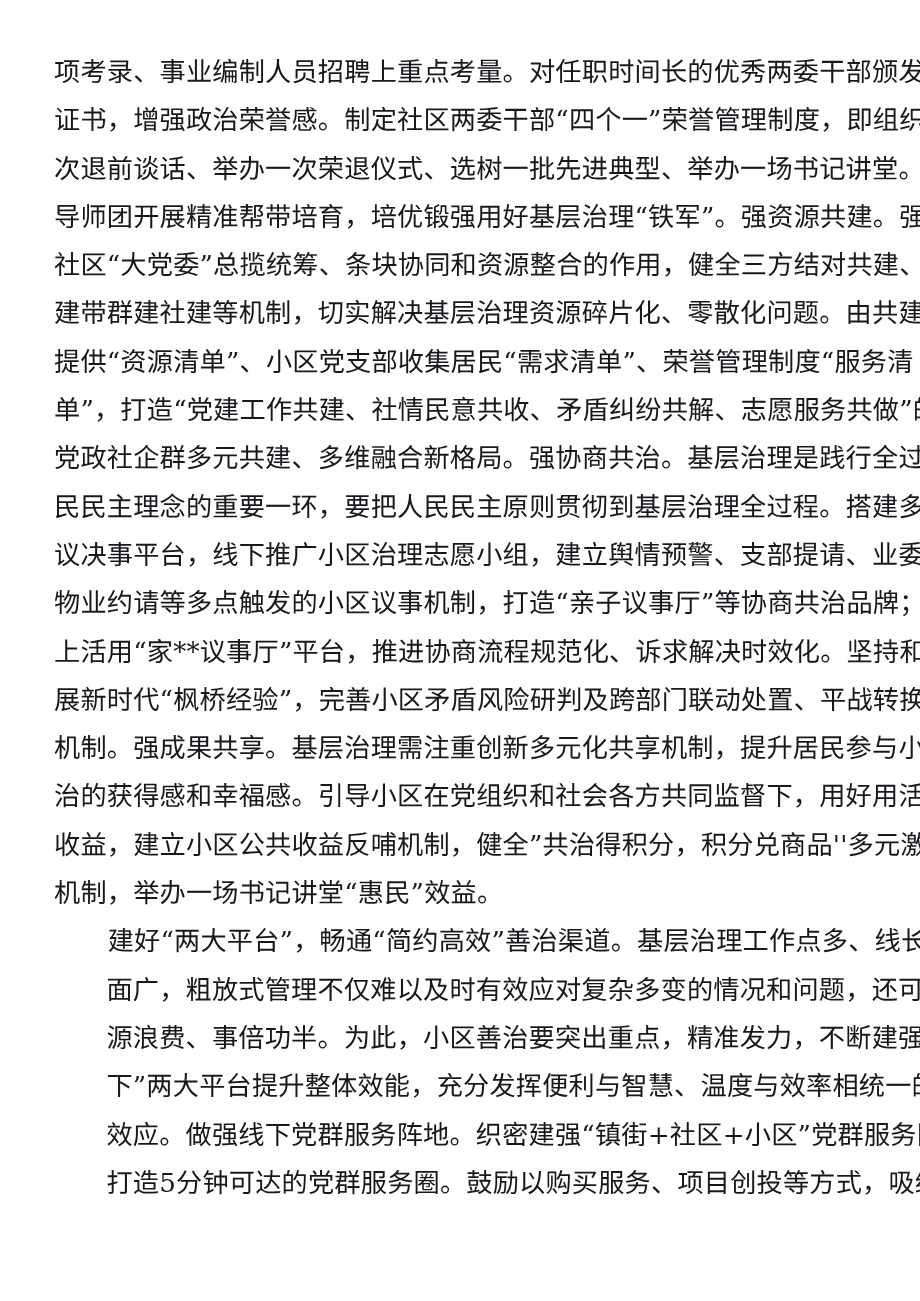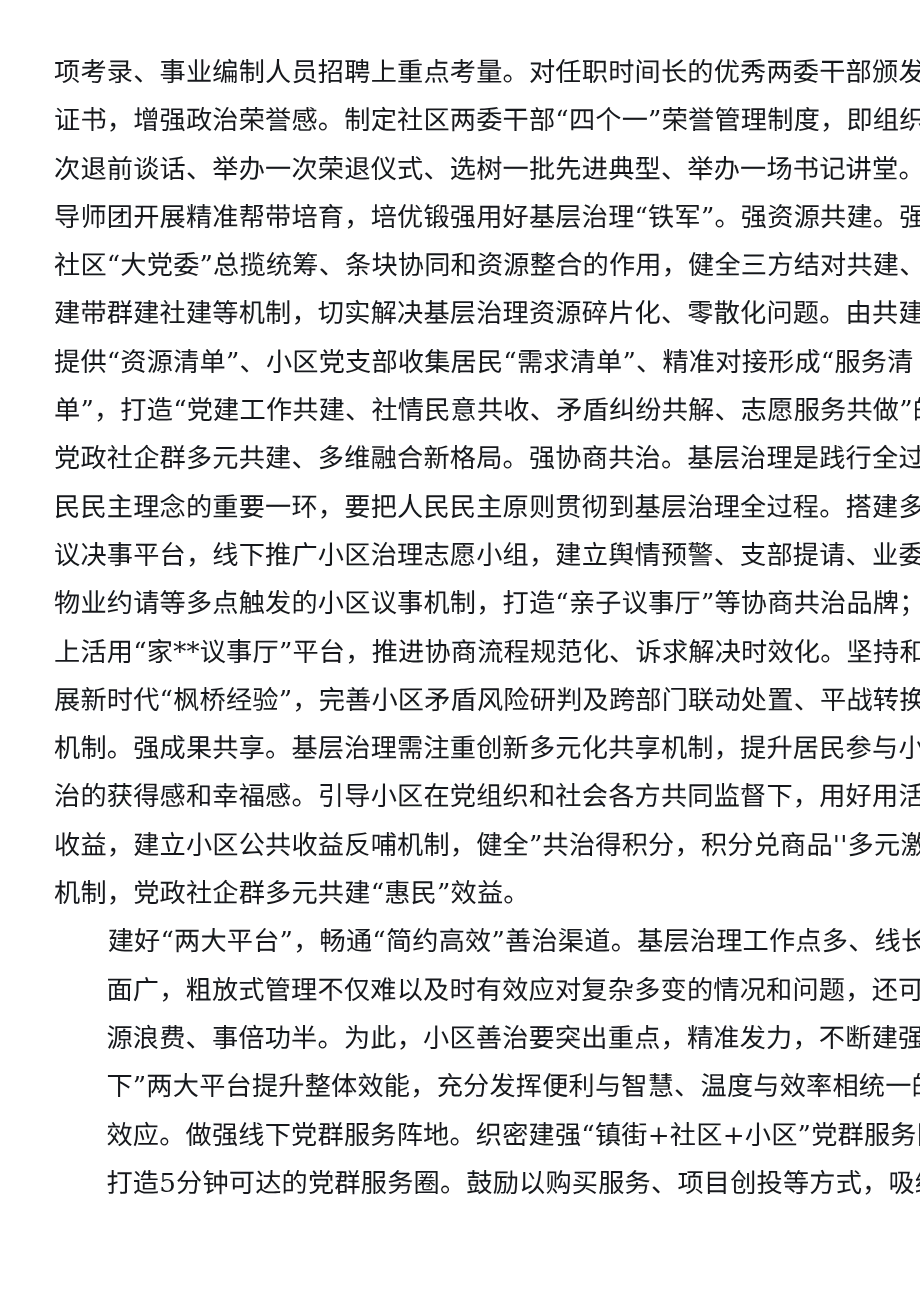--- a/index.html
+++ b/index.html
@@ -71,32 +71,32 @@
 
   <div id="doc-body">
 
     <div class="para" id="p1">
         <span class="jline">项考录、事业编制人员招聘上重点考量。对任职时间长的优秀两委干部颁发纪念</span>
         <span class="jline">证书，增强政治荣誉感。制定社区两委干部“四个一”荣誉管理制度，即组织一</span>
         <span class="jline">次退前谈话、举办一次荣退仪式、选树一批先进典型、举办一场书记讲堂。组建</span>
         <span class="jline">导师团开展精准帮带培育，培优锻强用好基层治理“铁军”。强资源共建。强化</span>
         <span class="jline">社区“大党委”总揽统筹、条块协同和资源整合的作用，健全三方结对共建、党</span>
         <span class="jline">建带群建社建等机制，切实解决基层治理资源碎片化、零散化问题。由共建单位</span>
-        <span class="jline">提供“资源清单”、小区党支部收集居民“需求清单”、精准对接形成“服务清</span>
+        <span class="jline">提供“资源清单”、小区党支部收集居民“需求清单”、荣誉管理制度“服务清</span>
         <span class="jline">单”，打造“党建工作共建、社情民意共收、矛盾纠纷共解、志愿服务共做”的</span>
         <span class="jline">党政社企群多元共建、多维融合新格局。强协商共治。基层治理是践行全过程人</span>
         <span class="jline">民民主理念的重要一环，要把人民民主原则贯彻到基层治理全过程。搭建多元化</span>
         <span class="jline">议决事平台，线下推广小区治理志愿小组，建立舆情预警、支部提请、业委召请、</span>
         <span class="jline">物业约请等多点触发的小区议事机制，打造“亲子议事厅”等协商共治品牌；线</span>
         <span class="jline">上活用“家**议事厅”平台，推进协商流程规范化、诉求解决时效化。坚持和发</span>
         <span class="jline">展新时代“枫桥经验”，完善小区矛盾风险研判及跨部门联动处置、平战转换等</span>
         <span class="jline">机制。强成果共享。基层治理需注重创新多元化共享机制，提升居民参与小区共</span>
         <span class="jline">治的获得感和幸福感。引导小区在党组织和社会各方共同监督下，用好用活公共</span>
         <span class="jline">收益，建立小区公共收益反哺机制，健全”共治得积分，积分兑商品''多元激励</span>
-        <span class="jline last">机制，党政社企群多元共建“惠民”效益。</span>
+        <span class="jline last">机制，举办一场书记讲堂“惠民”效益。</span>
       </div>
 
     <div class="para indent" id="p2">
         <span class="jline first-indent">建好“两大平台”，畅通“简约高效”善治渠道。基层治理工作点多、线长、</span>
         <span class="jline">面广，粗放式管理不仅难以及时有效应对复杂多变的情况和问题，还可能导致资</span>
         <span class="jline">源浪费、事倍功半。为此，小区善治要突出重点，精准发力，不断建强“线上+线</span>
         <span class="jline">下”两大平台提升整体效能，充分发挥便利与智慧、温度与效率相统一的“双擎”</span>
         <span class="jline">效应。做强线下党群服务阵地。织密建强“镇街+社区+小区”党群服务阵地体系，</span>
         <span class="jline last">打造5分钟可达的党群服务圈。鼓励以购买服务、项目创投等方式，吸纳和引进社</span>
       </div>

